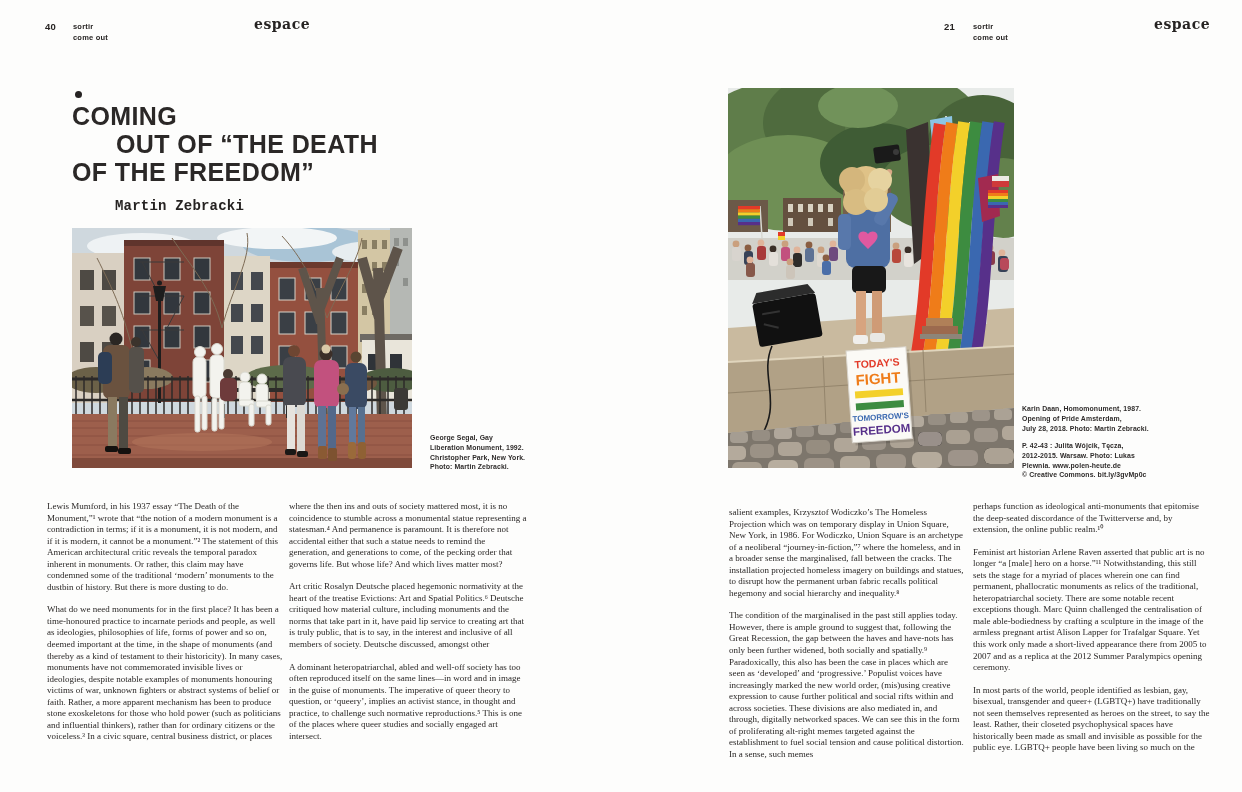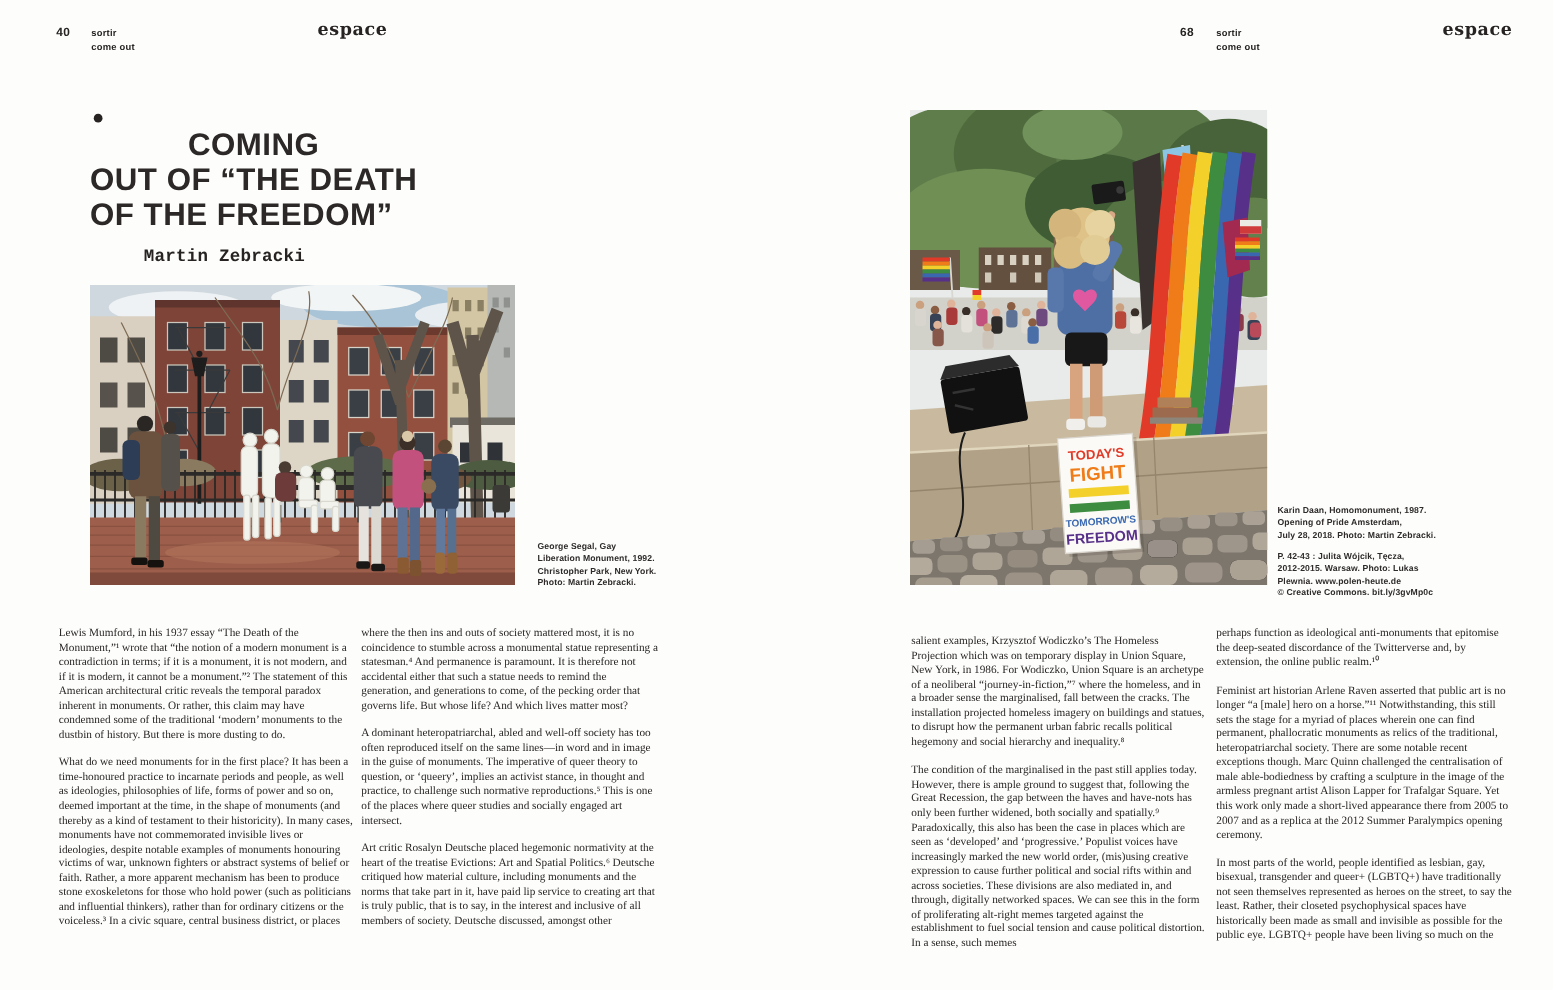--- a/index.html
+++ b/index.html
@@ -27,29 +27,29 @@
   .photo-frame{overflow:hidden;}
 </style>
 </head>
 <body>
 
 <div class="abs pagenum" style="left:45px;top:21px;">40</div>
 <div class="abs sectionlabel" style="left:73px;top:22px;">sortir
 come out</div>
 <div class="abs masthead" style="left:254px;top:16px;">espace</div>
 
-<div class="abs pagenum" style="left:944px;top:21px;">68</div>
+<div class="abs pagenum" style="left:944px;top:21px;">21</div>
 <div class="abs sectionlabel" style="left:973px;top:22px;">sortir
 come out</div>
 <div class="abs masthead" style="left:1154px;top:16px;">espace</div>
 
 <div class="abs bullet" style="left:75px;top:91px;"></div>
 <h1 class="abs article-title" style="left:72px;top:102px;margin:0;">
-  <span style="display:block;text-align:center;">COMING</span>
-  <span style="display:block;">OUT OF “THE DEATH</span>
+  <span style="display:block;">COMING</span>
+  <span style="display:block;margin-left:44px;">OUT OF “THE DEATH</span>
   <span style="display:block;">OF THE FREEDOM”</span>
 </h1>
 <div class="abs author" style="left:115px;top:198px;">Martin Zebracki</div>
 
 <figure class="abs photo-frame" style="left:72px;top:228px;width:340px;height:240px;">
 <svg viewBox="0 0 340 240" width="340" height="240">
 
   <rect x="0" y="0" width="340" height="190" fill="#cfd8de"></rect>
   <ellipse cx="235" cy="16" rx="65" ry="18" fill="#a9c4d6"></ellipse>
   <ellipse cx="70" cy="18" rx="55" ry="13" fill="#eef2f4"></ellipse>
@@ -280,22 +280,22 @@
 Liberation Monument, 1992.
 Christopher Park, New York.
 Photo: Martin Zebracki.</div>
 
 <div class="abs col" style="left:47px;top:495px;width:236px;">
   <p>Lewis Mumford, in his 1937 essay “The Death of the Monument,”¹ wrote that “the notion of a modern monument is a contradiction in terms; if it is a monument, it is not modern, and if it is modern, it cannot be a monument.”² The statement of this American architectural critic reveals the temporal paradox inherent in monuments. Or rather, this claim may have condemned some of the traditional ‘modern’ monuments to the dustbin of history. But there is more dusting to do.</p>
   <p>What do we need monuments for in the first place? It has been a time-honoured practice to incarnate periods and people, as well as ideologies, philosophies of life, forms of power and so on, deemed important at the time, in the shape of monuments (and thereby as a kind of testament to their historicity). In many cases, monuments have not commemorated invisible lives or ideologies, despite notable examples of monuments honouring victims of war, unknown fighters or abstract systems of belief or faith. Rather, a more apparent mechanism has been to produce stone exoskeletons for those who hold power (such as politicians and influential thinkers), rather than for ordinary citizens or the voiceless.³ In a civic square, central business district, or places</p>
 </div>
 <div class="abs col" style="left:289px;top:495px;width:238px;">
   <p>where the then ins and outs of society mattered most, it is no coincidence to stumble across a monumental statue representing a statesman.⁴ And permanence is paramount. It is therefore not accidental either that such a statue needs to remind the generation, and generations to come, of the pecking order that governs life. But whose life? And which lives matter most?</p>
+  <p>Art critic Rosalyn Deutsche placed hegemonic normativity at the heart of the treatise Evictions: Art and Spatial Politics.⁶ Deutsche critiqued how material culture, including monuments and the norms that take part in it, have paid lip service to creating art that is truly public, that is to say, in the interest and inclusive of all members of society. Deutsche discussed, amongst other</p>
   <p>A dominant heteropatriarchal, abled and well-off society has too often reproduced itself on the same lines—in word and in image in the guise of monuments. The imperative of queer theory to question, or ‘queery’, implies an activist stance, in thought and practice, to challenge such normative reproductions.⁵ This is one of the places where queer studies and socially engaged art intersect.</p>
-  <p>Art critic Rosalyn Deutsche placed hegemonic normativity at the heart of the treatise Evictions: Art and Spatial Politics.⁶ Deutsche critiqued how material culture, including monuments and the norms that take part in it, have paid lip service to creating art that is truly public, that is to say, in the interest and inclusive of all members of society. Deutsche discussed, amongst other</p>
 </div>
 
 <figure class="abs photo-frame" style="left:728px;top:88px;width:286px;height:380px;">
 <svg viewBox="0 0 286 380" width="286" height="380">
   <rect x="0" y="0" width="286" height="380" fill="#e8ebe9"></rect>
 
   <g>
     <ellipse cx="35" cy="45" rx="60" ry="48" fill="#5f7d4a"></ellipse>
     <ellipse cx="105" cy="35" rx="70" ry="52" fill="#4f6b3e"></ellipse>
     <ellipse cx="185" cy="38" rx="68" ry="50" fill="#5a7848"></ellipse>

